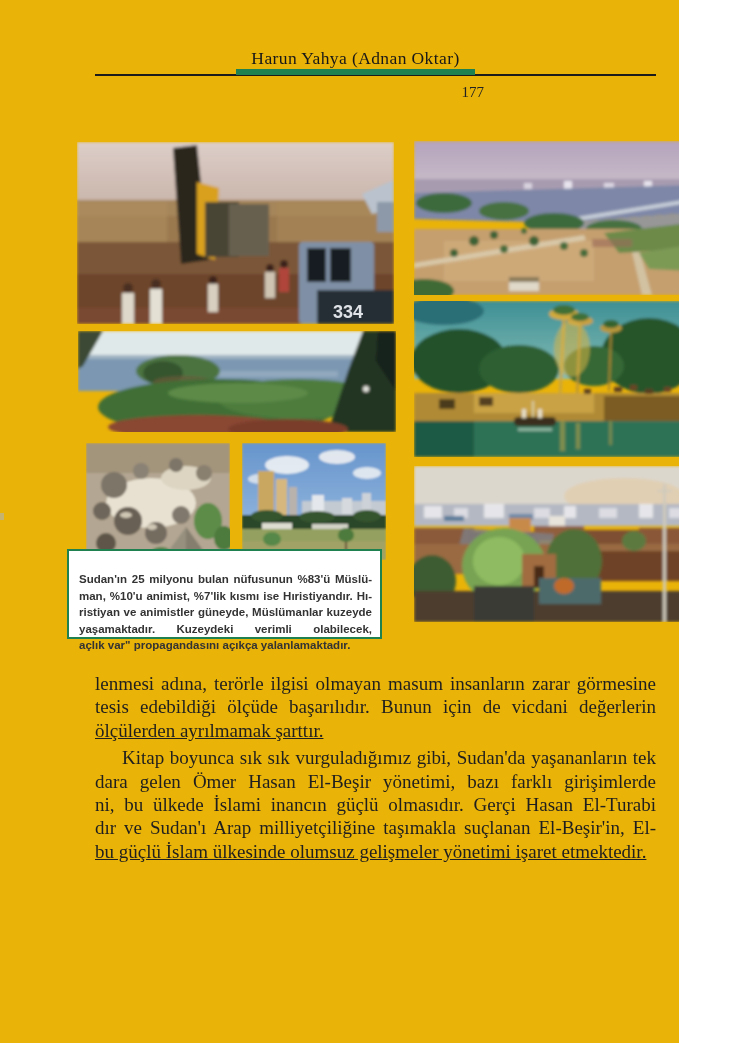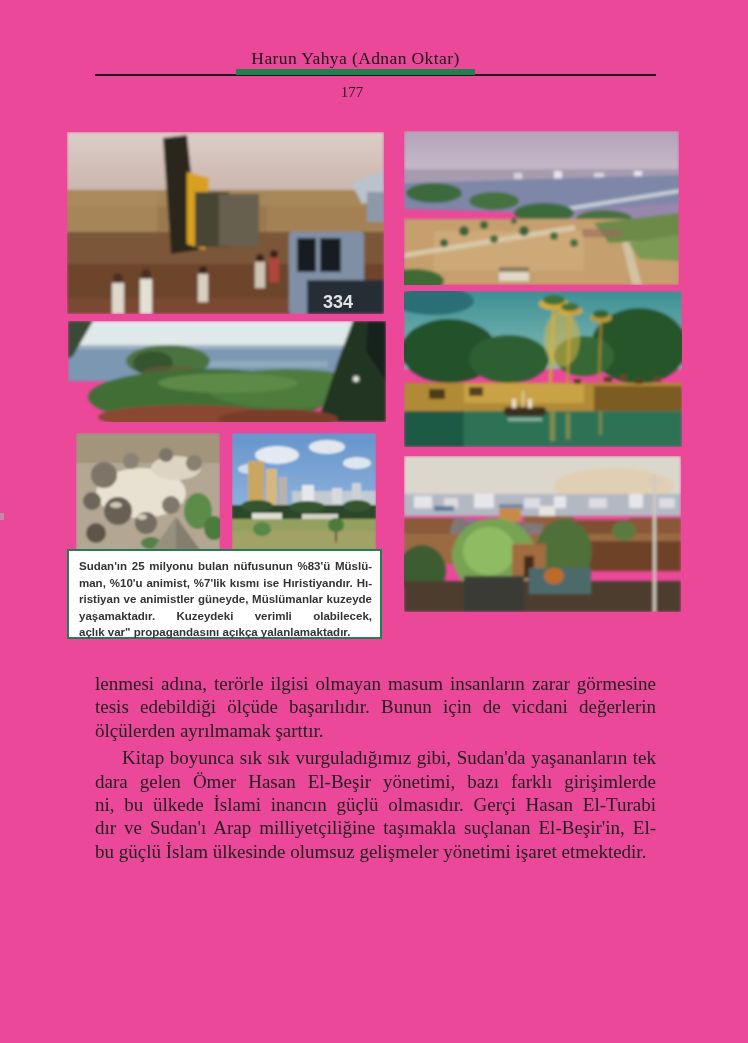--- a/index.html
+++ b/index.html
@@ -1,47 +1,47 @@
 <!DOCTYPE html>
 <html><head>
 <meta charset="utf-8">
 <style>
   html,body{margin:0;padding:0;background:#ffffff;}
-  .page{position:relative;width:748px;height:1043px;background:#ec4899;overflow:hidden;
+  .page{position:relative;width:679px;height:1043px;background:#eab308;overflow:hidden;
         font-family:"Liberation Serif", serif;color:#1f1f1f;}
   
   .hdr-title{position:absolute;left:228px;top:48px;width:255px;text-align:center;
              font-size:17.5px;letter-spacing:.4px;color:#181818;}
   .accent-bar{position:absolute;left:236px;top:69px;width:239px;height:6px;z-index:2;}
   .hdr-rule{position:absolute;left:95px;top:74px;width:561px;height:2px;background:#1b1b1b;z-index:1;}
-  .page-num{position:absolute;left:228px;top:84px;width:248px;text-align:center;
+  .page-num{position:absolute;left:236px;top:84px;width:248px;text-align:right;
             font-size:15px;color:#222;}
   
-  .ph{position:absolute;margin:0;padding:4px;line-height:0;border-radius:25px;}
+  .ph{position:absolute;margin:10px;padding:4px;line-height:0;border-radius:25px;}
   .ph svg{display:block;}
   .ph-1{left:63px;top:128px;width:317px;height:182px;}
   .ph-2{left:400px;top:127px;width:275px;height:154px;}
   .ph-3{left:64px;top:317px;width:318px;height:101px;}
   .ph-4{left:72px;top:429px;width:144px;height:117px;}
   .ph-5{left:228px;top:429px;width:144px;height:117px;}
   .ph-6{left:400px;top:287px;width:278px;height:156px;}
   .ph-7{left:400px;top:452px;width:277px;height:156px;}
   
   .caption{position:absolute;left:67px;top:549px;width:315px;height:90px;box-sizing:border-box;
-           border:2px solid #1f8150;background:#ffffff;padding:7px 8px 0 10px;
+           border:2px solid #1f8150;background:#ffffff;padding:20px 8px 0 10px;
            font-family:"Liberation Sans", sans-serif;font-weight:bold;
            font-size:11.5px;color:#333333;}
   .cap-line{height:16.6px;line-height:16.6px;overflow:hidden;
             text-align:justify;text-align-last:justify;}
   .cap-line.last{text-align-last:left;}
   
   .bodytext{position:absolute;left:95px;top:672px;width:561px;font-size:19px;color:#1f1f1f;}
   .b-line{height:23.4px;line-height:23.4px;overflow:hidden;
           text-align:justify;text-align-last:justify;}
-  .b-line.last{text-align-last:left;}
+  .b-line.last{text-align-last:left;text-decoration:underline;}
   .para2{margin-top:4px;}
   .b-line.indent{padding-left:27px;}
   
   .edge-mark{position:absolute;left:0;top:513px;width:4px;height:7px;background:#aeb2b6;opacity:.6;}
 </style>
 </head>
 <body>
 
 <div class="page">
 

